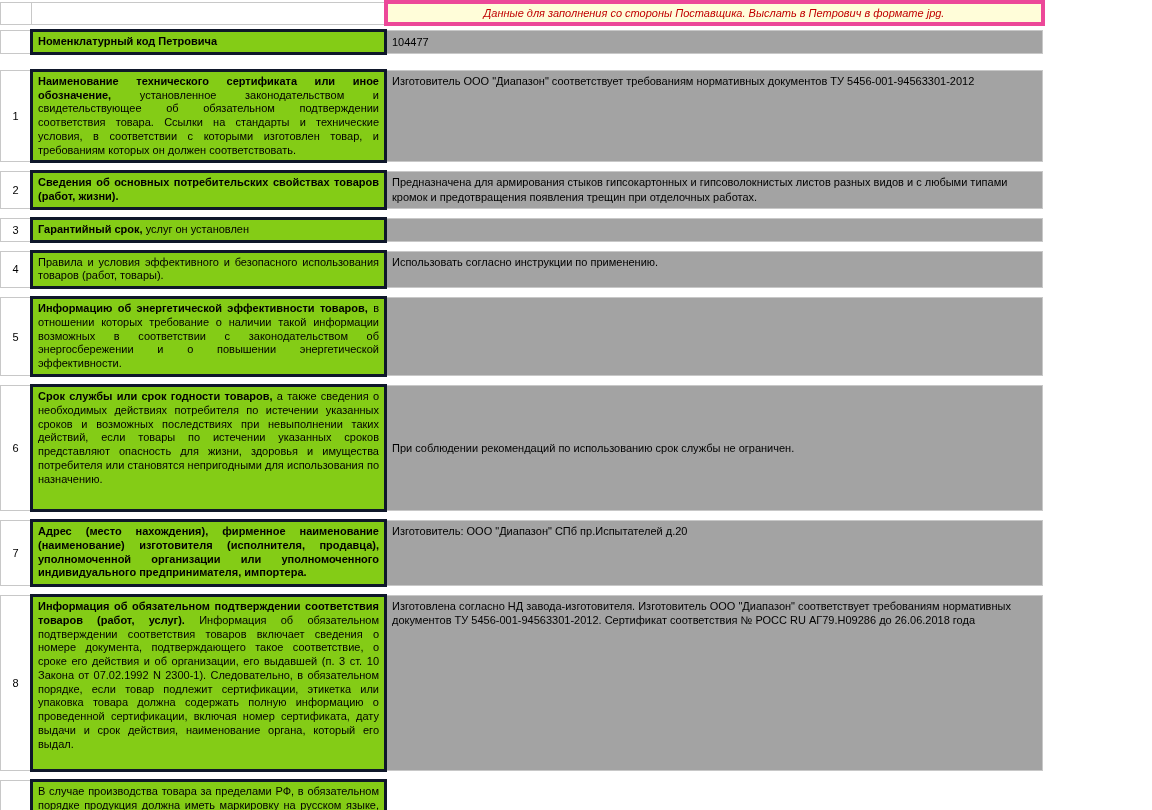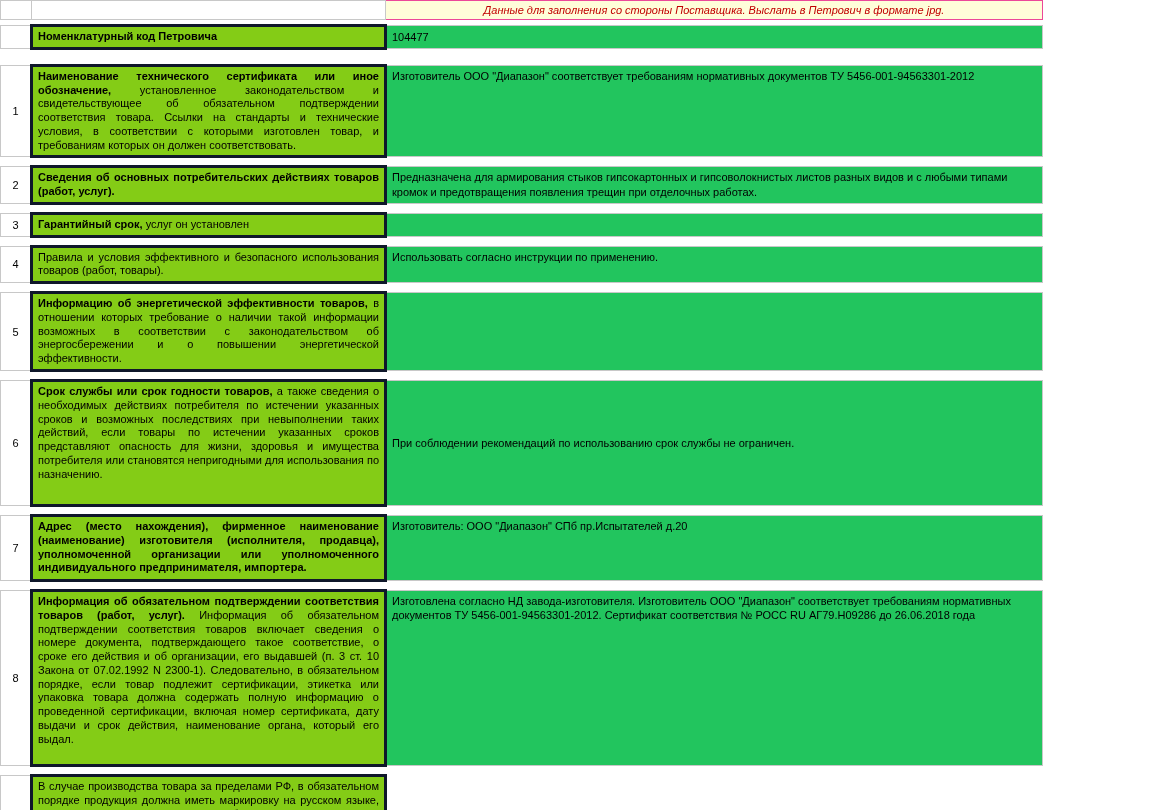--- a/index.html
+++ b/index.html
@@ -42,21 +42,21 @@
   }
   .cell-label {
     border: 3px solid #0f172a;
     background: #84cc16;
     padding: 3px 5px 3px 5px;
     text-align: justify;
     line-height: 1.25;
   }
   .cell-value {
     border: 1px solid #c8c8c8;
-    background: #22c55e;
+    background: #a3a3a3;
     padding: 3px 5px 3px 5px;
     line-height: 1.3;
   }
   .cell-value.mid { vertical-align: middle; }
   .cell-tail {
     background: #ffffff;
     border: none;
   }
   .cell-blank {
     background: #ffffff;
@@ -71,21 +71,21 @@
 
   .bold { font-weight: bold; }
   .note {
     color: #c00000;
     font-style: italic;
     font-size: 11px;
     text-align: center;
     padding: 3px 4px;
   }
   .note-cell {
-    border: 1px solid #ec4899;
+    border: 4px solid #ec4899;
     background: #fffdd9;
   }
   .hdr-left {
     border: 1px solid #c8c8c8;
     background: #ffffff;
   }
   .hdr-numblank {
     border: 1px solid #c8c8c8;
     background: #ffffff;
   }
@@ -153,21 +153,21 @@
 
       <tr class="spacer-row">
         <td></td>
         <td></td>
         <td></td>
         <td></td>
       </tr>
 
       <tr style="height:34px;">
         <td class="cell-num">2</td>
-        <td class="cell-label"><span class="bold">Сведения об основных потребительских действиях товаров (работ, услуг).</span><span></span></td>
+        <td class="cell-label"><span class="bold">Сведения об основных потребительских свойствах товаров (работ, жизни).</span><span></span></td>
         <td class="cell-value">Предназначена для армирования стыков гипсокартонных и гипсоволокнистых листов разных видов и с любыми типами кромок и предотвращения появления трещин при отделочных работах.</td>
         <td class="cell-tail"></td>
       </tr>
 
       <tr class="spacer-row">
         <td></td>
         <td></td>
         <td></td>
         <td></td>
       </tr>

